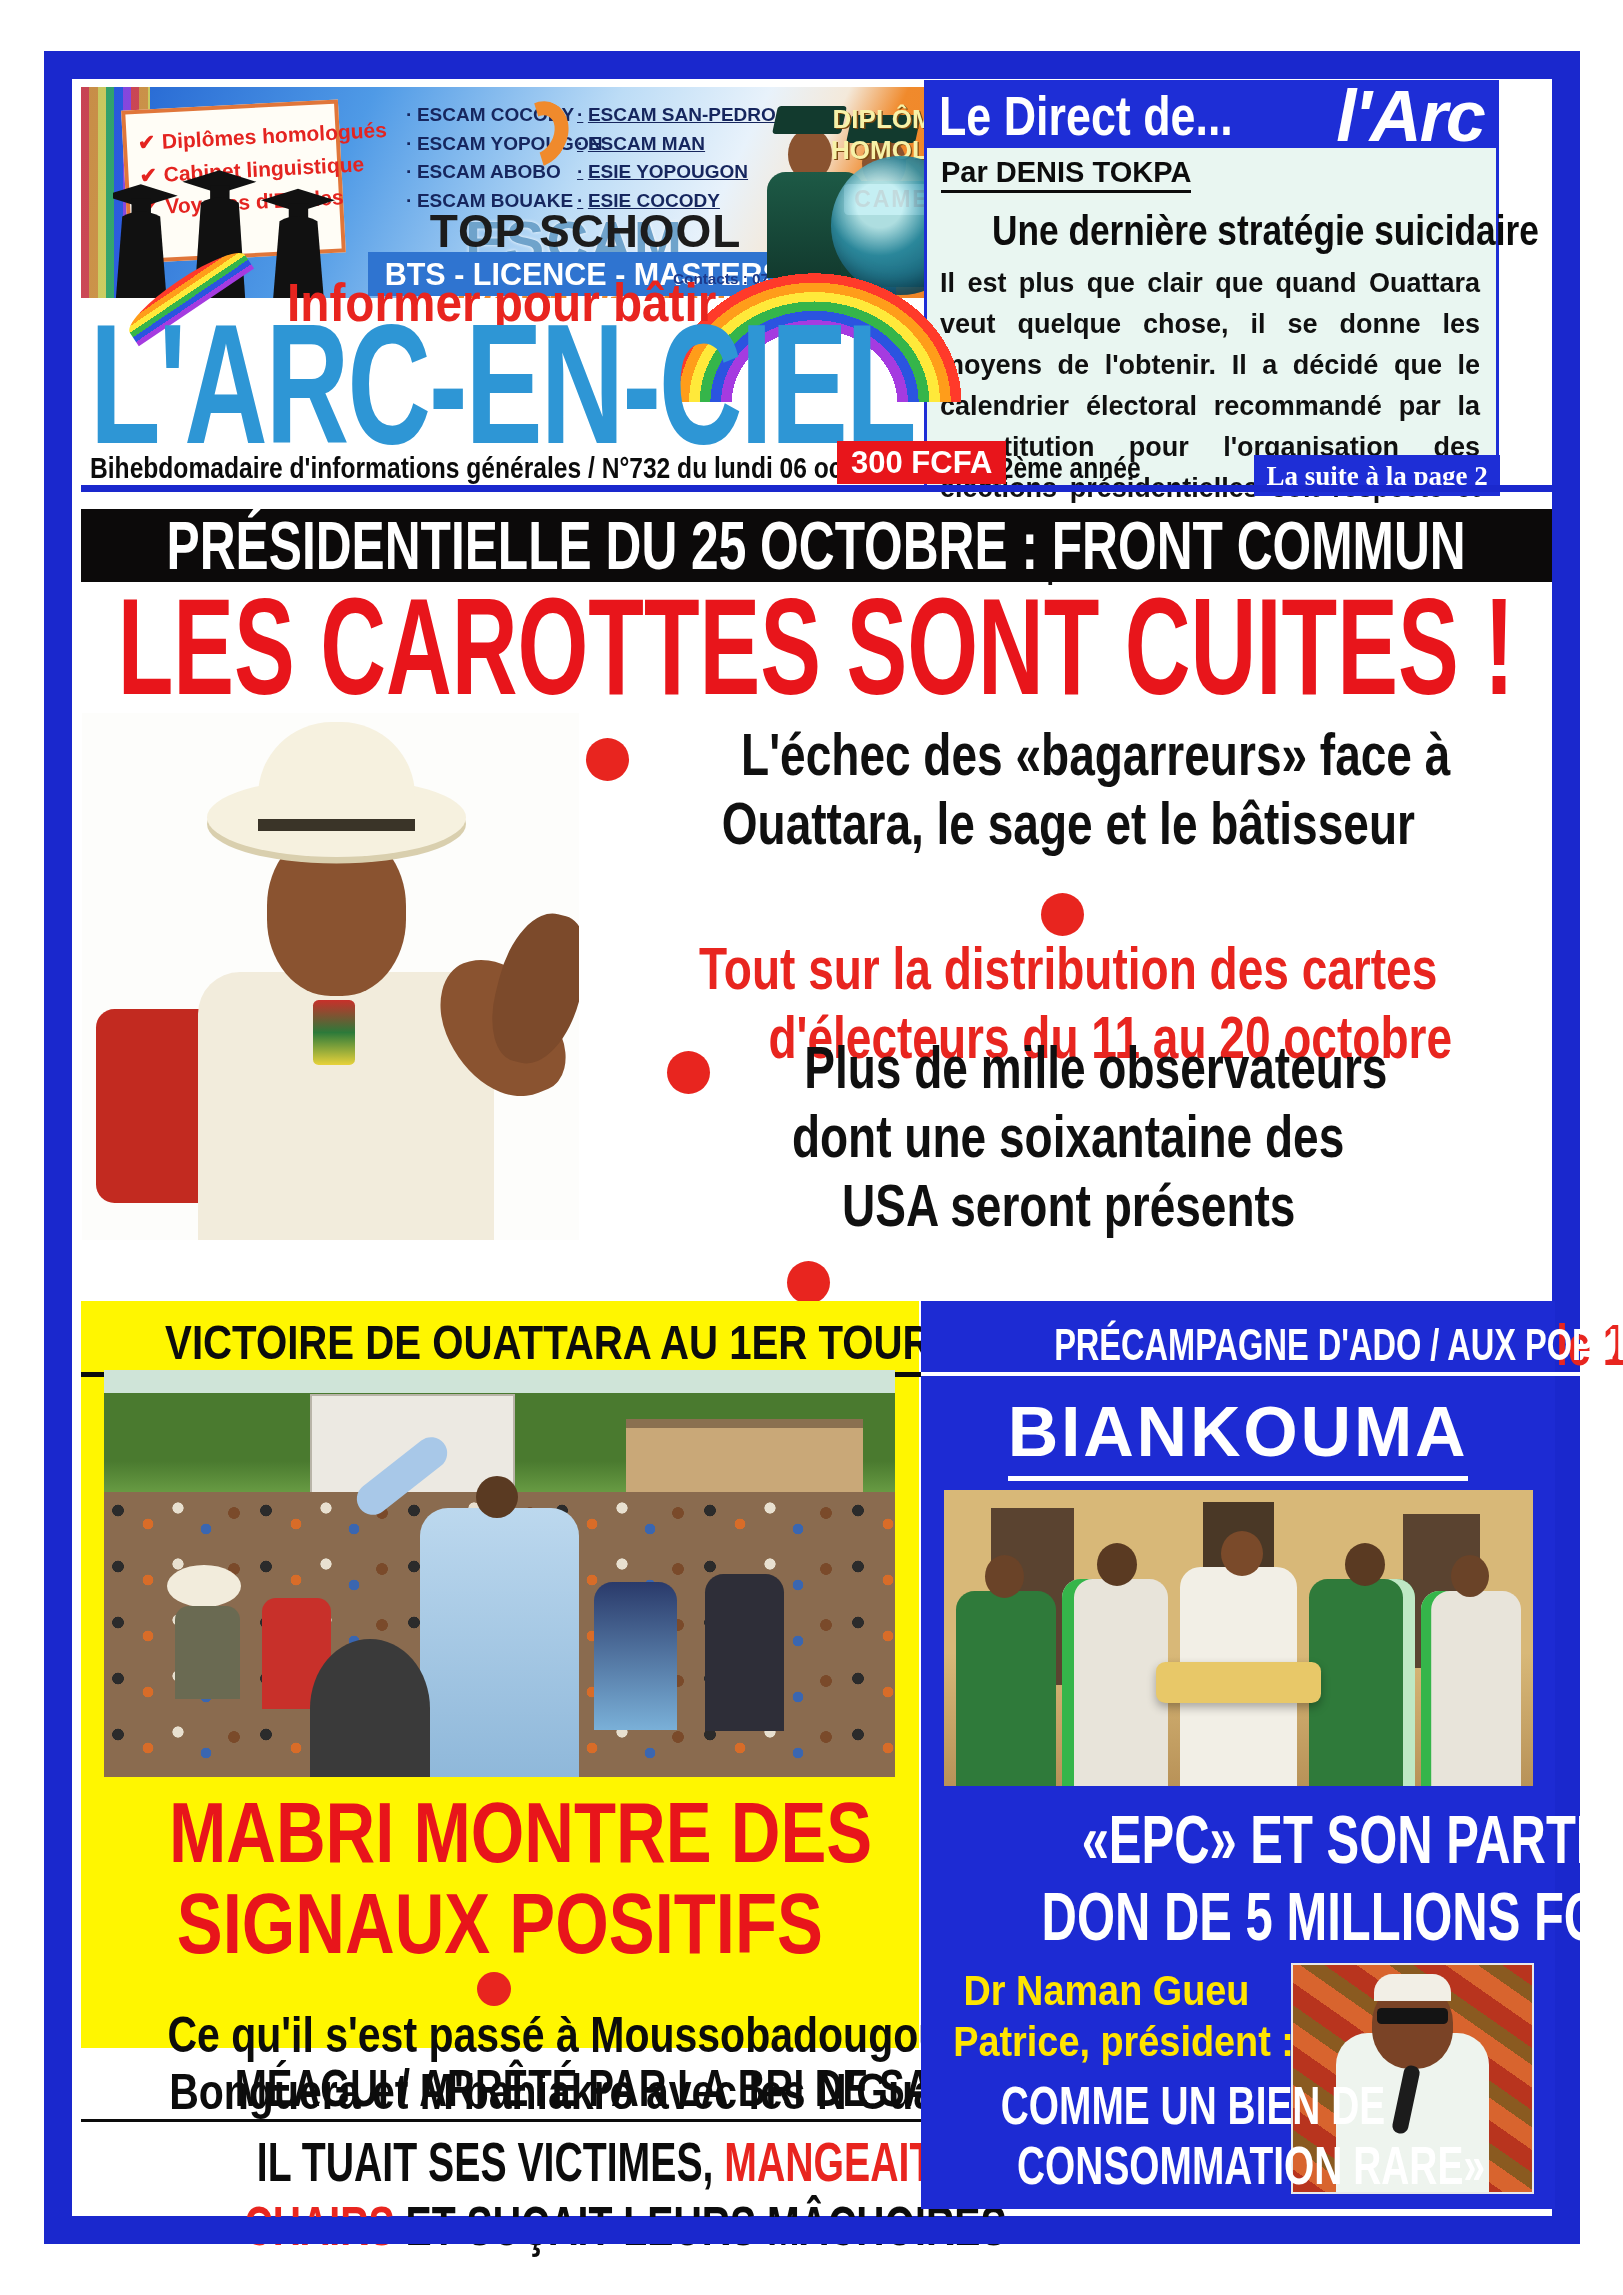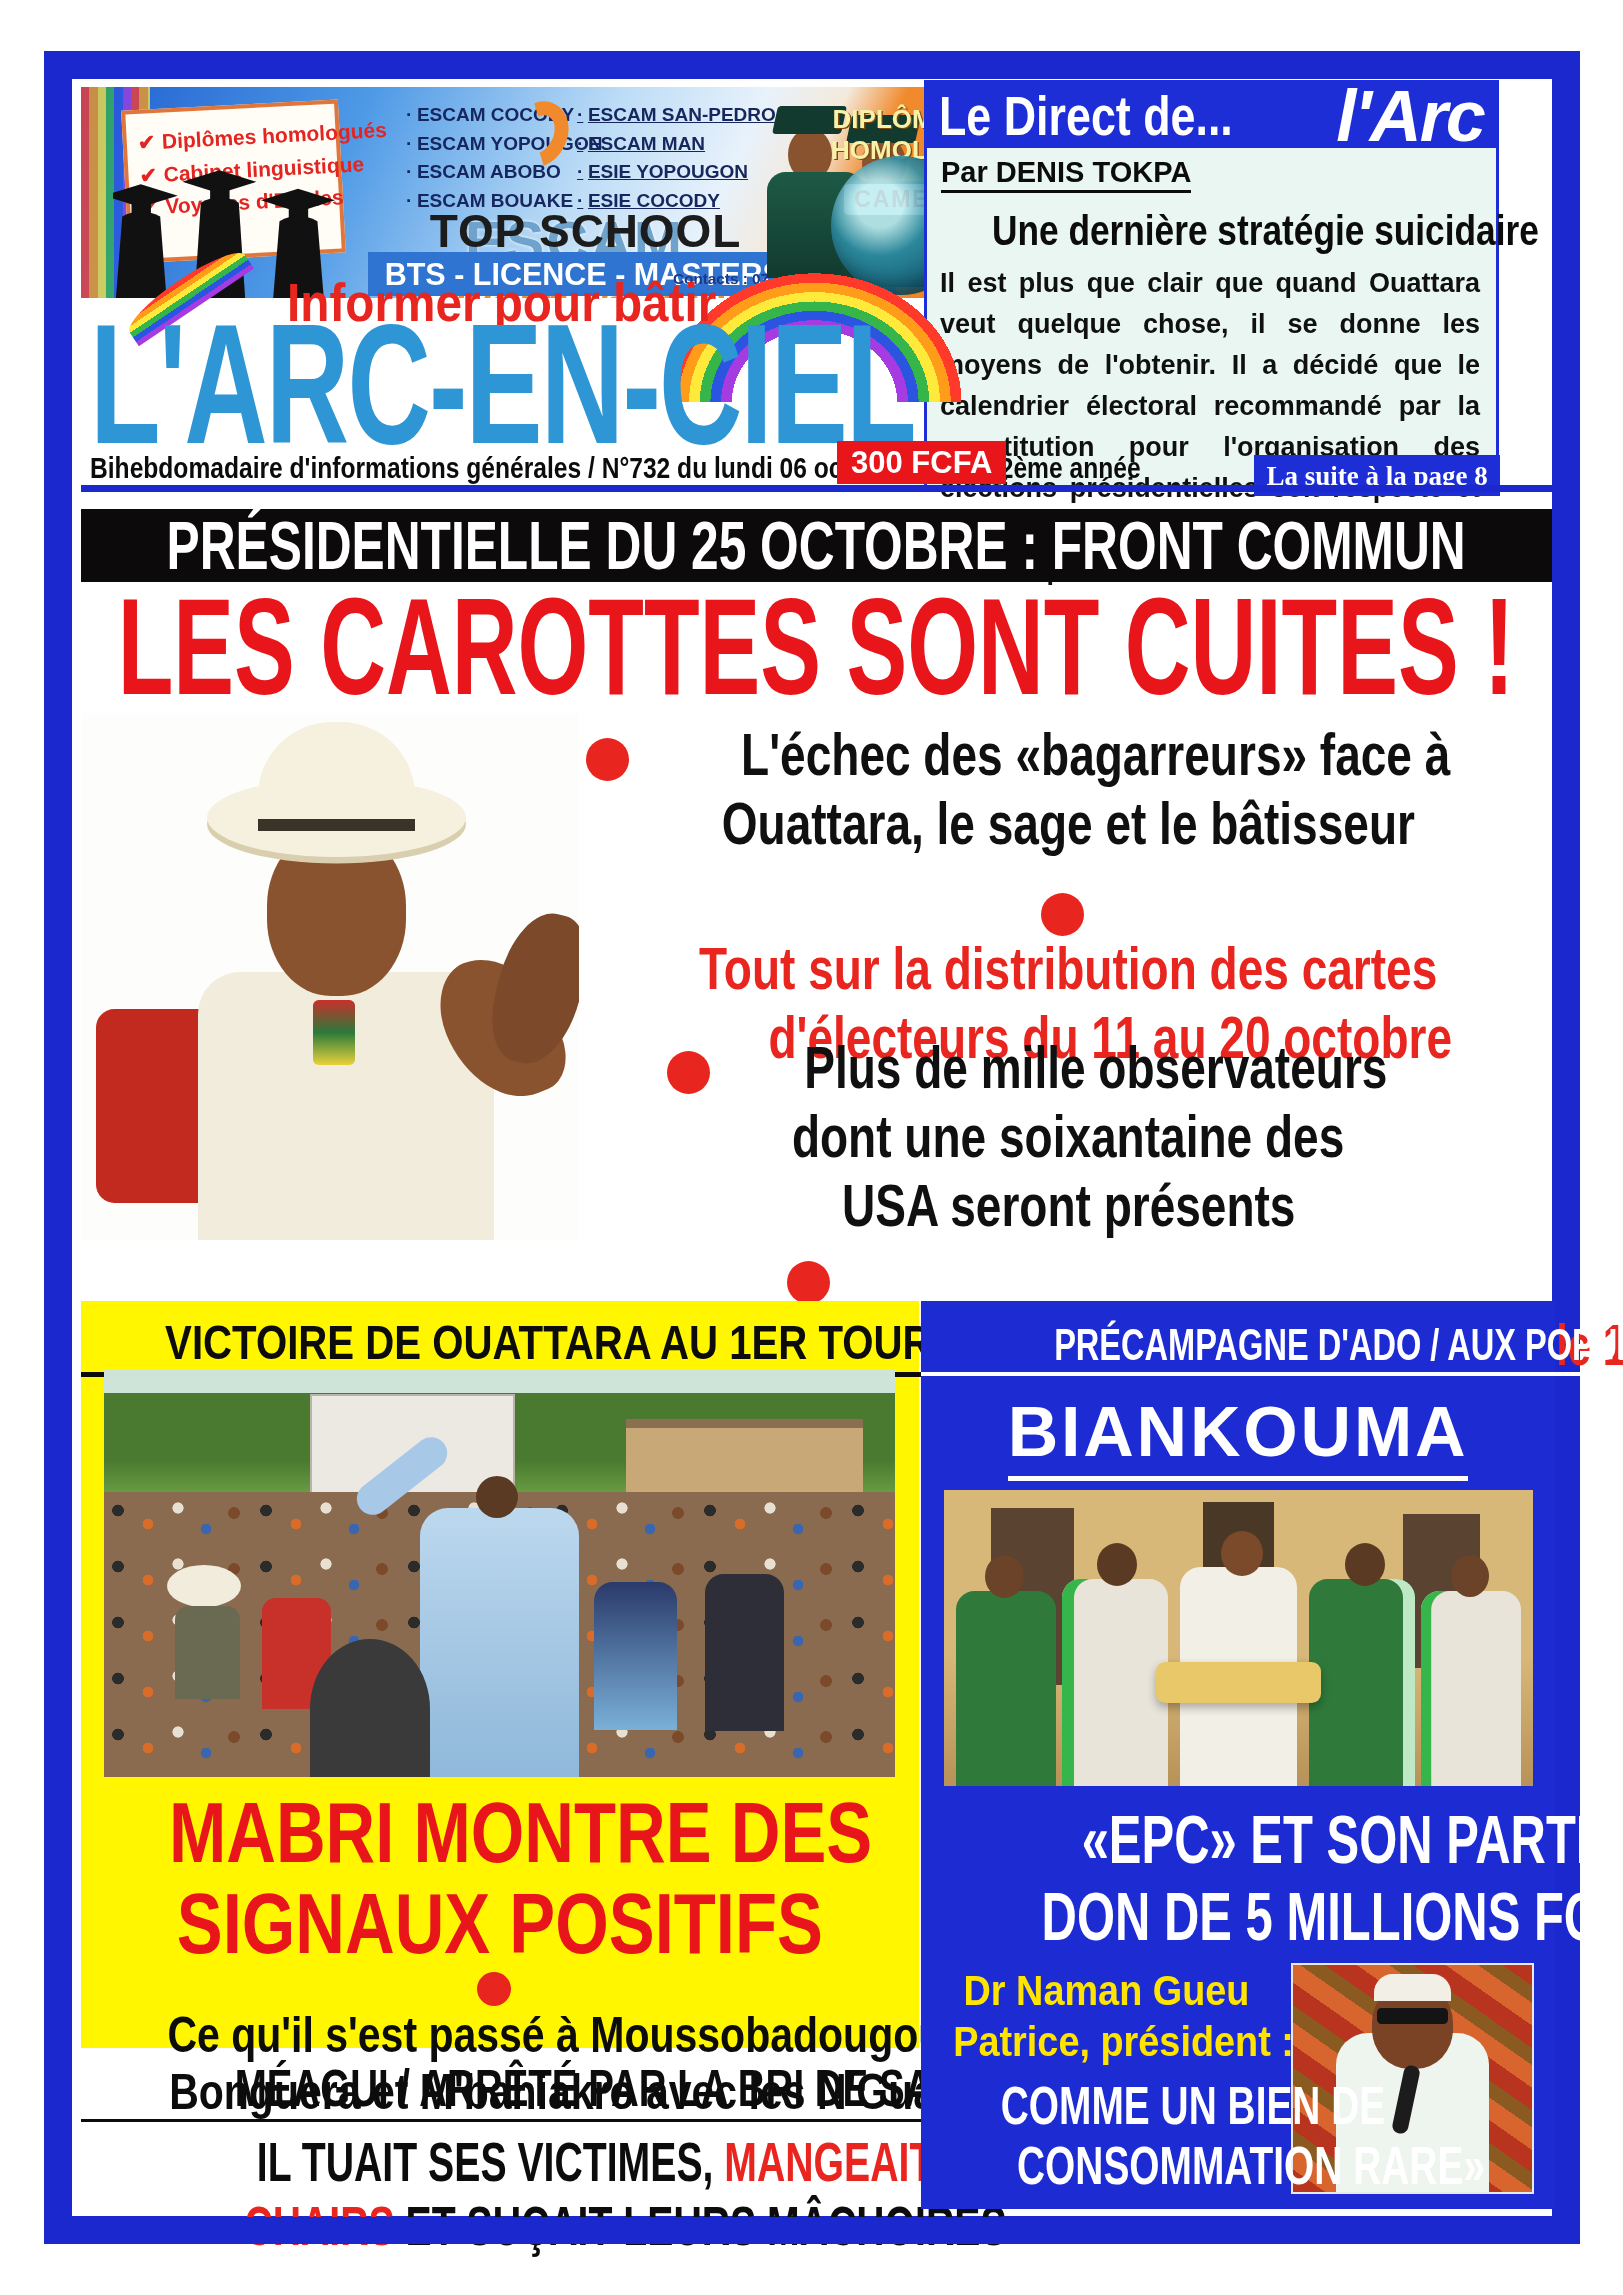--- a/index.html
+++ b/index.html
@@ -192,21 +192,21 @@
       <span class="direct-arc">l'Arc</span>
     </div>
     <div class="abs" style="left:14px;top:73px;">
       <span class="byline">Par DENIS TOKPA</span>
     </div>
     <div class="abs ctr" style="left:4.6px;top:123px;width:558px;">
       <span class="direct-hl"><span class="cx" style="--sx:.82">Une dernière stratégie suicidaire</span></span>
     </div>
     <div class="abs direct-body" style="left:13px;top:180px;width:540px;">Il est plus que clair que quand Ouattara veut quelque chose, il se donne les moyens de l'obtenir. Il a décidé que le calendrier électoral recommandé par la constitution pour l'organisation des élections présidentielles soit respecté et il connaitra son épilogue, le samedi 25 octobre prochain.</div>
     <div class="abs" style="right:-3.7px;bottom:-3.7px;">
-      <span class="suite">La suite à la page 8</span>
+      <span class="suite">La suite à la page 2</span>
     </div>
   </div>
 
   <div class="abs rb-band" style="left:118px;top:278px;"></div>
   <div class="abs rb-arc" style="left:662px;top:263px;"></div>
   <div class="abs" style="left:287px;top:272px;">
     <span class="slogan"><span class="cxl" style="--sx:.9">Informer pour bâtir</span></span>
   </div>
   <div class="abs" style="left:90px;top:286px;width:879px;">
     <span class="mast-title"><span class="cxl" style="--sx:.68">L'ARC-EN-CIEL</span></span>

